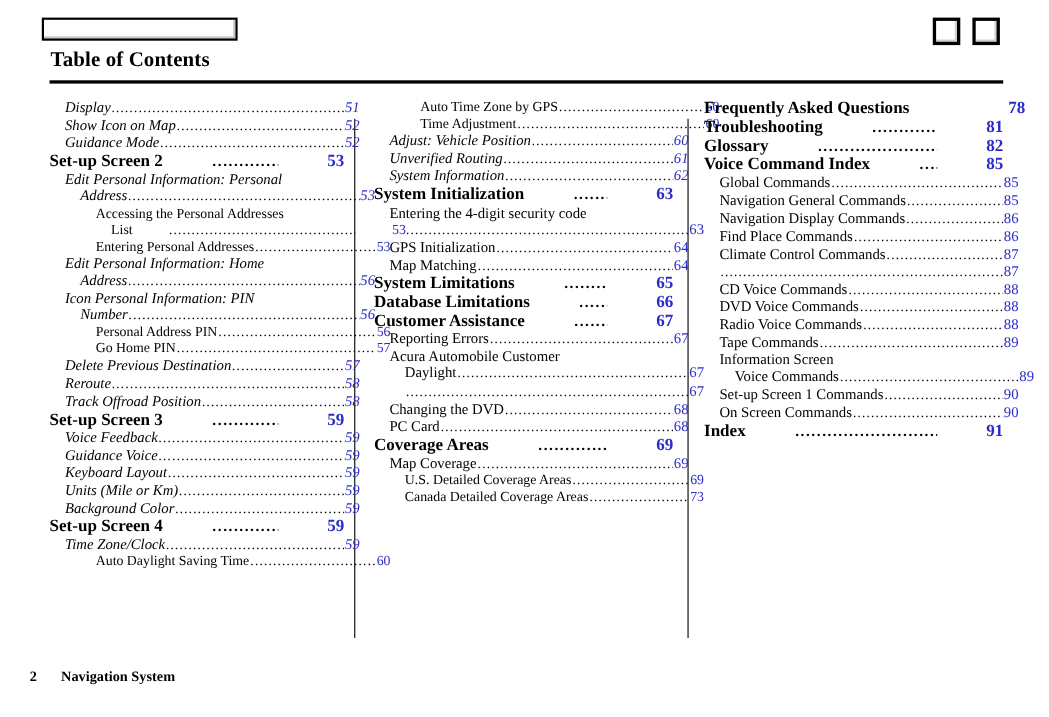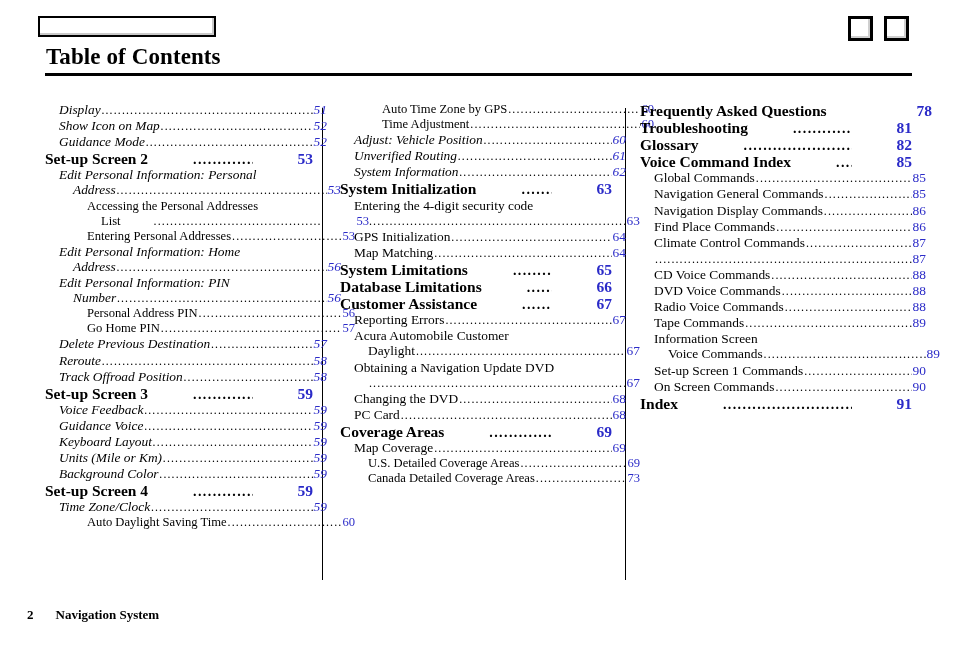--- a/index.html
+++ b/index.html
@@ -25,21 +25,21 @@
     height: 21px;
     border: 2px solid #000000;
     background: #ffffff;
     box-sizing: border-box;
     box-shadow: inset -3px -3px 0 -1px #c9c9c9;
   }
   #page-title {
     position: absolute;
     left: 46px;
     top: 44px;
-    font-size: 23px;
+    font-size: 19px;
     font-weight: bold;
     letter-spacing: 0.1px;
     white-space: nowrap;
   }
   #header-rule {
     position: absolute;
     left: 45px;
     top: 73px;
     width: 867px;
     height: 3px;
@@ -67,21 +67,21 @@
     width: 1px;
     height: 472px;
     background: #000000;
   }
   #divider-1 { left: 322px; }
   #divider-2 { left: 625px; }
 
   
   .toc-column {
     position: absolute;
-    top: 102px;
+    top: 90px;
   }
   #column-1 { left: 45px;  width: 268px; }
   #column-2 { left: 340px; width: 272px; }
   #column-3 { left: 640px; width: 272px; }
 
   
   .toc-entry {
     display: flex;
     align-items: baseline;
     width: 100%;
@@ -212,21 +212,21 @@
       <span class="label">Entering Personal Addresses</span>
       <span class="leader">........................................................................................................................................................................................................</span>
       <span class="page">53</span>
     </div>
     <div class="toc-wrap level1">Edit Personal Information: Home</div>
     <div class="toc-entry wrap-1">
       <span class="label">Address</span>
       <span class="leader">........................................................................................................................................................................................................</span>
       <span class="page">56</span>
     </div>
-    <div class="toc-wrap level1">Edit Personal Information: PIN</div>
+    <div class="toc-wrap level1">Icon Personal Information: PIN</div>
     <div class="toc-entry wrap-1">
       <span class="label">Number</span>
       <span class="leader">........................................................................................................................................................................................................</span>
       <span class="page">56</span>
     </div>
     <div class="toc-entry level2">
       <span class="label">Personal Address PIN</span>
       <span class="leader">........................................................................................................................................................................................................</span>
       <span class="page">56</span>
     </div>
@@ -362,21 +362,20 @@
       <span class="label">Reporting Errors</span>
       <span class="leader">........................................................................................................................................................................................................</span>
       <span class="page">67</span>
     </div>
     <div class="toc-wrap level1r">Acura Automobile Customer</div>
     <div class="toc-entry wrap-1r">
       <span class="label">Daylight</span>
       <span class="leader">........................................................................................................................................................................................................</span>
       <span class="page">67</span>
     </div>
-    <div class="toc-wrap level1r">Obtaining a Navigation Update DVD</div>
     <div class="toc-entry wrap-1r">
       <span class="label"></span>
       <span class="leader">........................................................................................................................................................................................................</span>
       <span class="page">67</span>
     </div>
     <div class="toc-entry level1r">
       <span class="label">Changing the DVD</span>
       <span class="leader">........................................................................................................................................................................................................</span>
       <span class="page">68</span>
     </div>

